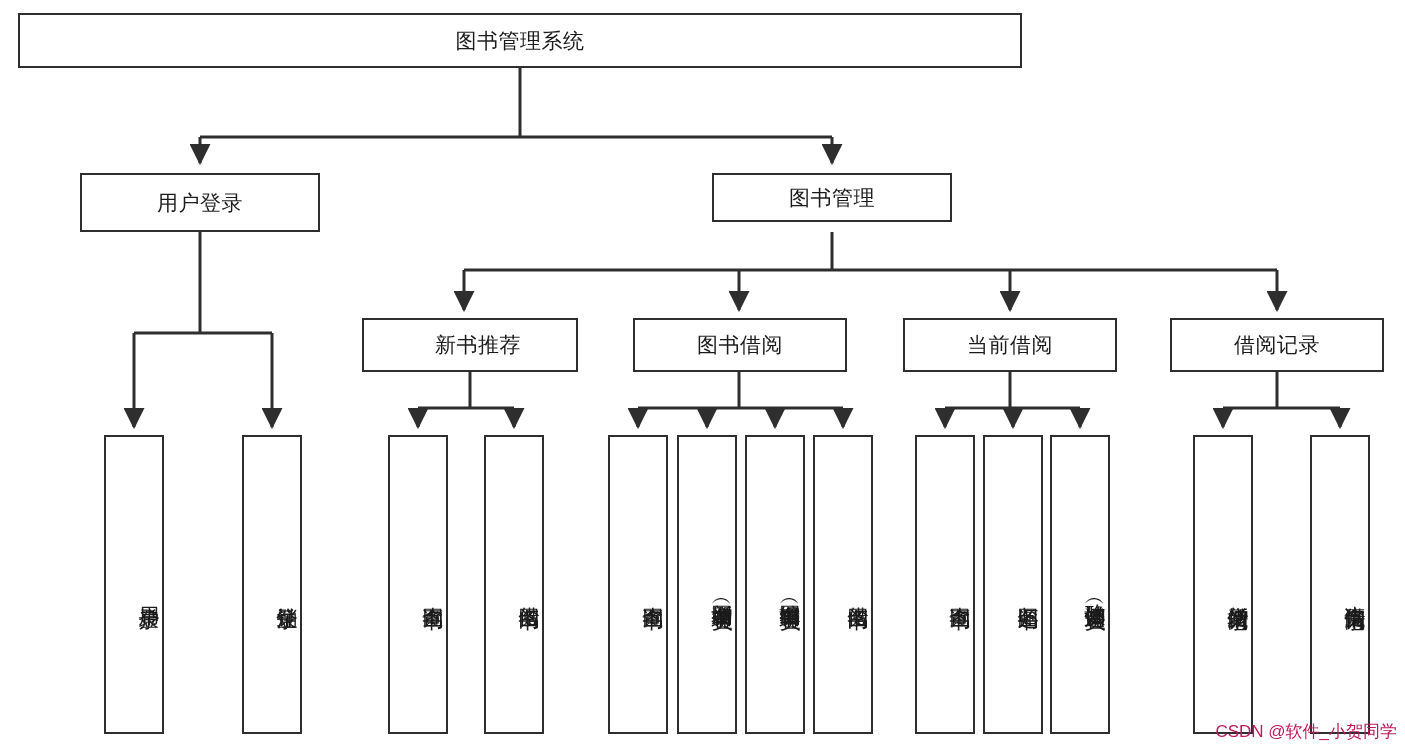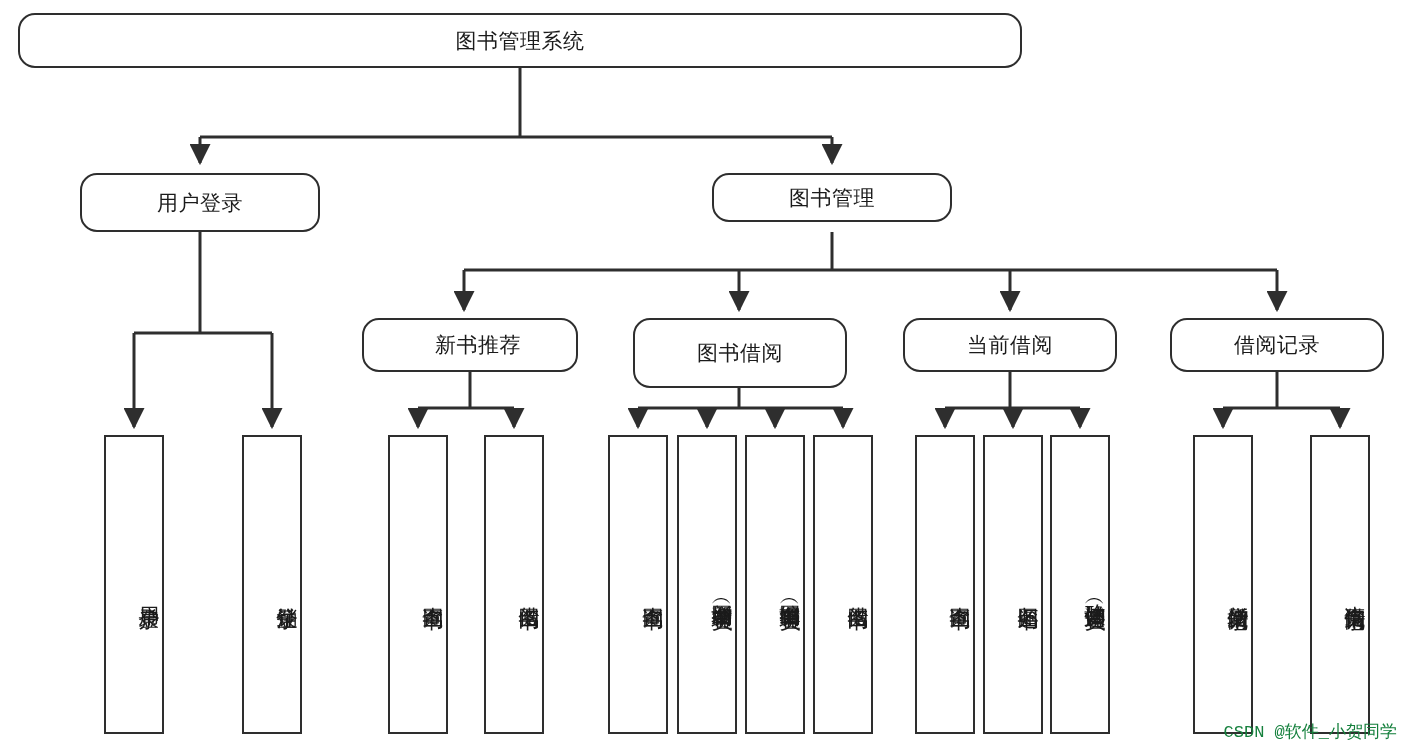--- a/index.html
+++ b/index.html
@@ -21,21 +21,20 @@
     border: 2px solid #2e2e2e;
     background: #ffffff;
     display: flex;
     align-items: center;
     justify-content: center;
     color: #1b1b1b;
   }
   .node.horiz {
     font-size: 21px;
     letter-spacing: 0.5px;
-    border-radius: 17px;
   }
   .node.vert {
     writing-mode: vertical-rl;
     text-orientation: upright;
     font-size: 21px;
     line-height: 1.32;
     letter-spacing: 1px;
     padding-top: 14px;
     align-items: flex-start;
     justify-content: center;
@@ -50,23 +49,23 @@
     top: 0;
     width: 1405px;
     height: 747px;
     pointer-events: none;
   }
   .watermark {
     position: absolute;
     right: 8px;
     bottom: 4px;
     font-size: 17px;
-    color: #15803d;
+    color: #be185d;
     white-space: nowrap;
-    font-family: Liberation Mono, monospace;
+    font-family: Liberation Sans, sans-serif;
   }
 </style>
 </head>
 <body>
 
 <div id="canvas">
 
   <svg class="links" viewBox="0 0 1405 747">
     <defs>
       <marker id="arrow" viewBox="0 0 10 10" refX="9" refY="5" markerWidth="7" markerHeight="7" orient="auto-start-reverse">
@@ -124,21 +123,21 @@
   <div class="node horiz" style="left:80px; top:173px; width:240px; height:59px;">
     <span class="label">用户登录</span>
   </div>
   <div class="node horiz" style="left:712px; top:173px; width:240px; height:49px;">
     <span class="label">图书管理</span>
   </div>
 
   <div class="node horiz" style="left:362px; top:318px; width:216px; height:54px;padding-left:16px;">
     <span class="label">新书推荐</span>
   </div>
-  <div class="node horiz" style="left:633px; top:318px; width:214px; height:70px;">
+  <div class="node horiz" style="left:633px; top:318px; width:214px; height:54px;">
     <span class="label">图书借阅</span>
   </div>
   <div class="node horiz" style="left:903px; top:318px; width:214px; height:54px;">
     <span class="label">当前借阅</span>
   </div>
   <div class="node horiz" style="left:1170px; top:318px; width:214px; height:54px;">
     <span class="label">借阅记录</span>
   </div>
 
   <div class="node vert" style="left:104px; top:435px; width:60px; height:299px;">

